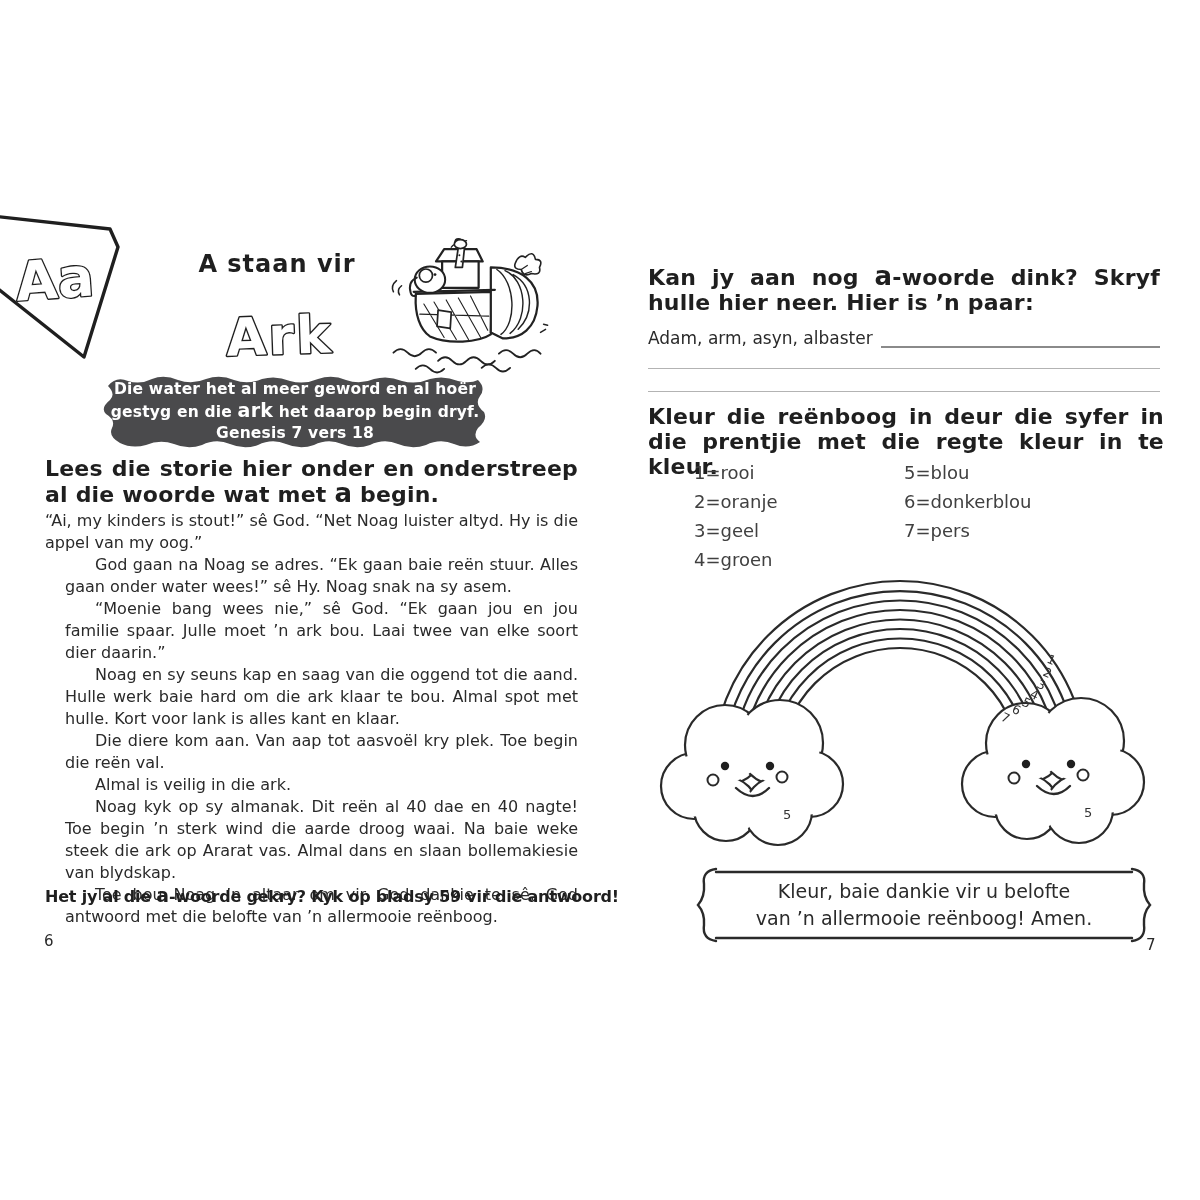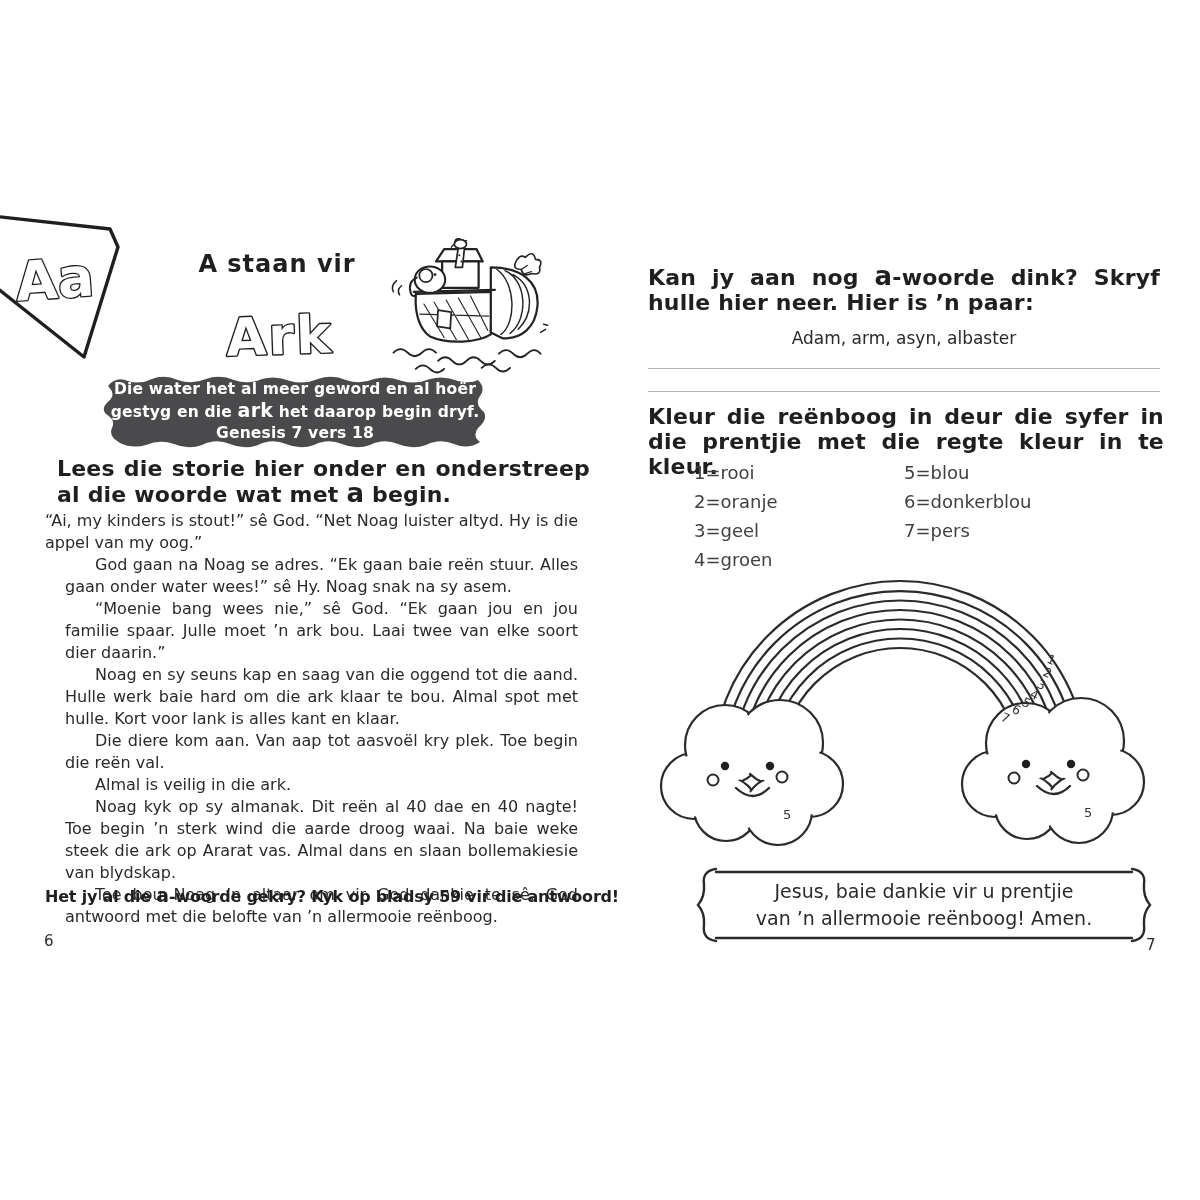--- a/index.html
+++ b/index.html
@@ -17,21 +17,21 @@
   .answer-note{left:45px;top:884px;font-size:16px;font-weight:bold;white-space:nowrap;letter-spacing:-.2px;}
   .pagenum{font-size:15px;color:#2a2a2a;}
   
   .banner-wrap{left:98px;top:370px;width:394px;height:84px;}
   .banner-text{position:absolute;left:0;top:9px;width:100%;text-align:center;color:#ffffff;
                font-size:15.5px;font-weight:bold;line-height:21px;letter-spacing:.2px;}
   .banner-text .vline{display:block;}
   .banner-ark{font-size:19px;font-weight:bold;}
   
   .rheading1{left:648px;top:264px;width:512px;}
-  .examples-row{left:648px;top:328px;width:512px;display:flex;align-items:center;font-size:17px;color:#2a2a2a;flex-direction:column;}
+  .examples-row{left:648px;top:328px;width:512px;display:flex;align-items:flex-end;font-size:17px;color:#2a2a2a;}
   .examples-row .write-line{flex:1;border-bottom:2px solid #8a8a8a;margin-left:8px;height:16px;}
   .rule-line{left:648px;width:512px;border-top:1.8px solid #b3b3b3;height:0;}
   .rheading2{left:648px;top:404px;width:516px;}
   .key-col{font-size:18px;color:#404040;}
   .key-col div{height:29px;}
   .prayer-wrap{left:690px;top:866px;width:468px;height:80px;}
   .prayer-text{position:absolute;left:0;top:12px;width:100%;text-align:center;font-size:19px;
                line-height:27px;color:#2a2a2a;}
   .prayer-text span{display:block;}
   svg text{font-family:"DejaVu Sans","Liberation Sans",sans-serif;}
@@ -102,21 +102,21 @@
         Q90,80 76,74 Q62,69 48,75 Q34,79 22,73
         Q10,66 14,58 Q18,50 8,44 Q2,38 12,30 Q18,24 10,16 Z"></path>
     </svg>
     <div class="banner-text">
       <span class="vline">Die water het al meer geword en al hoër</span>
       <span class="vline"><span>gestyg en die </span><span class="banner-ark">ark</span><span> het daarop begin dryf.</span></span>
       <span class="vline">Genesis 7 vers 18</span>
     </div>
   </div>
 
-  <div class="abs heading" style="left:57px;top:456px;width:533px;">
+  <div class="abs heading" style="left:45px;top:456px;width:533px;">
     <span>Lees die storie hier onder en onderstreep al die woorde wat met </span><span class="fat-a">a</span><span> begin.</span>
   </div>
 
   <div class="abs story">
     <p>“Ai, my kinders is stout!” sê God. “Net Noag luister altyd. Hy is die appel van my oog.”</p>
     <p class="ind">God gaan na Noag se adres. “Ek gaan baie reën stuur. Alles gaan onder water wees!” sê Hy. Noag snak na sy asem.</p>
     <p class="ind">“Moenie bang wees nie,” sê God. “Ek gaan jou en jou familie spaar. Julle moet ’n ark bou. Laai twee van elke soort dier daarin.”</p>
     <p class="ind">Noag en sy seuns kap en saag van die oggend tot die aand. Hulle werk baie hard om die ark klaar te bou. Almal spot met hulle. Kort voor lank is alles kant en klaar.</p>
     <p class="ind">Die diere kom aan. Van aap tot aasvoël kry plek. Toe begin die reën val.</p>
     <p class="ind">Almal is veilig in die ark.</p>
@@ -233,20 +233,20 @@
   </svg>
 
   <div class="abs prayer-wrap">
     <svg width="468" height="80" viewBox="0 0 468 80" style="position:absolute;left:0;top:0;" fill="none" stroke="#2a2a2a" stroke-width="2.4" stroke-linecap="round">
       <path d="M26,6 H442"></path>
       <path d="M26,72 H442"></path>
       <path d="M26,3 Q12,5 14,18 Q15,31 8,39 Q15,47 14,59 Q12,73 26,75"></path>
       <path d="M442,3 Q456,5 454,18 Q453,31 460,39 Q453,47 454,59 Q456,73 442,75"></path>
     </svg>
     <div class="prayer-text">
-      <span>Jesus, baie dankie vir u prentjie</span>
+      <span>Kleur, baie dankie vir u belofte</span>
       <span>van ’n allermooie reënboog! Amen.</span>
     </div>
   </div>
 
   <div class="abs pagenum" style="left:1146px;top:936px;">7</div>
 
 </div>
 
 </body></html>

